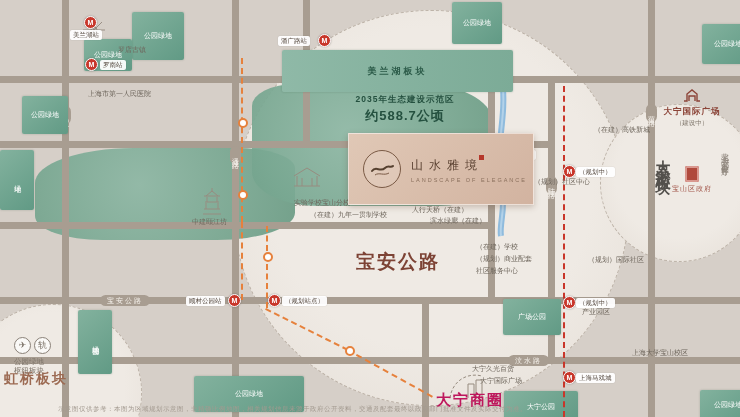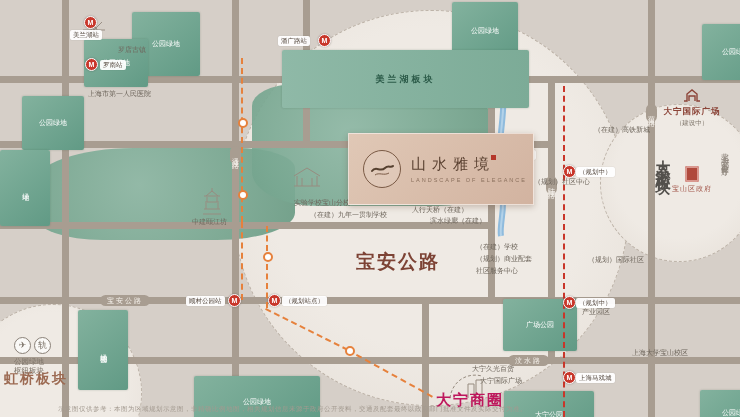--- a/index.html
+++ b/index.html
@@ -18,32 +18,32 @@
   .rlabel{position:absolute;z-index:4;background:#a89d91;color:#f6f2ec;font-size:7px;line-height:9px;letter-spacing:2px;padding:1px 7px;border-radius:6px;white-space:nowrap;}
   .rlabel.v{writing-mode:vertical-rl;letter-spacing:2px;padding:6px 1px;}
 
   .river{position:absolute;z-index:4;}
 
   .dash-v{position:absolute;z-index:5;width:0;border-left:2px dashed #e6813c;}
   .dash-d{position:absolute;z-index:5;height:0;border-top:2px dashed #e6813c;transform-origin:left top;}
   .dash-v.red,.dash-d.red{border-color:#c9362a;}
   .omark{position:absolute;z-index:6;width:6px;height:6px;background:#fff;border:2px solid #e6813c;border-radius:50%;}
 
-  .park{position:absolute;z-index:5;background:linear-gradient(140deg,#83b29e,#619a85);color:#fff;font-size:7px;line-height:8.5px;display:flex;align-items:center;justify-content:center;text-align:center;border-radius:2px;padding:16px;box-shadow:0 0 2px rgba(40,80,60,.3);}
+  .park{position:absolute;z-index:5;background:linear-gradient(140deg,#83b29e,#619a85);color:#fff;font-size:7px;line-height:8.5px;display:flex;align-items:center;justify-content:center;text-align:center;border-radius:2px;padding:8px;box-shadow:0 0 2px rgba(40,80,60,.3);}
   .park.v{writing-mode:vertical-rl;letter-spacing:1px;}
   .park.strip{font-size:9px;letter-spacing:3px;justify-content:flex-end;padding-right:8px;background:linear-gradient(90deg,#8ab7a3,#5e9783);}
   .park.band{background:linear-gradient(90deg,#8fb9a7,#7cab97);color:#2c5b49;font-size:9px;letter-spacing:3px;font-weight:bold;}
 
   .mi{position:absolute;z-index:7;width:11px;height:11px;border-radius:50%;background:#c8372b;border:1px solid #fff;color:#fff;font-size:7px;font-weight:bold;display:flex;align-items:center;justify-content:center;box-shadow:0 0 2px rgba(0,0,0,.35);}
   .pill{position:absolute;z-index:7;background:rgba(255,255,255,.94);color:#55493f;font-size:6.5px;line-height:8px;padding:1px 3px;border-radius:2px;white-space:nowrap;box-shadow:0 0 1px rgba(0,0,0,.25);}
   .tinylbl{position:absolute;z-index:6;font-size:7px;line-height:8.5px;color:#6e665c;white-space:nowrap;}
 
   .card{position:absolute;left:348px;top:133px;width:184px;height:70px;z-index:8;background:linear-gradient(135deg,#e0c8b6,#d2b3a0);border:1px solid rgba(255,255,255,.55);box-shadow:0 2px 6px rgba(90,60,40,.28);display:flex;align-items:center;}
   .logo{width:36px;height:36px;border-radius:50%;border:1px solid #7a5a45;margin:0 10px 0 14px;display:flex;align-items:center;justify-content:center;background:rgba(255,255,255,.12);}
-  .pname{font-family:"Liberation Serif","DejaVu Serif",serif;font-size:15px;letter-spacing:6px;color:#5a4131;white-space:nowrap;}
+  .pname{font-family:"Liberation Serif","DejaVu Serif",serif;font-size:12px;letter-spacing:6px;color:#5a4131;white-space:nowrap;}
   .pmark{display:inline-block;width:5px;height:5px;background:#b5372a;vertical-align:top;margin-left:-4px;}
   .ptag{font-size:5.5px;letter-spacing:2px;color:#8a6f5c;margin-top:3px;}
 
   .bigtitle{position:absolute;z-index:8;white-space:nowrap;}
   .xgc-t{font-size:19px;font-weight:bold;color:#7d4335;letter-spacing:2px;}
   .xgc-s{font-size:14px;font-weight:bold;color:#6e5449;letter-spacing:1px;margin-top:2px;}
   .hq-t{font-size:14px;font-weight:bold;color:#9c6a52;letter-spacing:2px;}
   .dn-t{font-size:15px;font-weight:bold;color:#be185d;letter-spacing:2px;}
   .dws-t{position:absolute;z-index:8;writing-mode:vertical-rl;font-size:15px;font-weight:bold;color:#53504c;letter-spacing:5px;}
   .quote-v{position:absolute;z-index:8;writing-mode:vertical-rl;font-size:8px;color:#8a8178;letter-spacing:2px;}
@@ -66,20 +66,24 @@
 <body>
 
 <div id="stage">
 
   <div class="zone" style="left:233px;top:10px;width:394px;height:394px;"></div>
   <div class="zone" style="left:-36px;top:304px;width:176px;height:176px;"></div>
   <div class="zone" style="left:600px;top:104px;width:156px;height:156px;"></div>
 
   <div class="greenblob" style="left:35px;top:148px;width:260px;height:92px;border-radius:38% 22% 30% 26%;"></div>
   <div class="greenblob" style="left:252px;top:84px;width:240px;height:122px;border-radius:18% 30% 22% 28%;"></div>
+  <div class="eco-text" style="left:320px;top:94px;width:170px;">
+    <div class="eco-l1">2035年生态建设示范区</div>
+    <div class="eco-l2">约588.7公顷</div>
+  </div>
 
   <svg class="river" style="left:478px;top:78px;" width="44" height="160" viewBox="0 0 44 160">
     <path d="M24,2 C30,40 14,80 24,110 C28,130 21,146 23,158" fill="none" stroke="#84b6dc" stroke-width="6" opacity="0.9"></path>
     <path d="M24,2 C30,40 14,80 24,110 C28,130 21,146 23,158" fill="none" stroke="#b3d2e9" stroke-width="2"></path>
   </svg>
 
   <svg class="sketch" style="left:82px;top:18px;" width="24" height="24" viewBox="0 0 24 24">
     <g stroke="#9a8f85" stroke-width="1" fill="none">
       <line x1="12" y1="1" x2="12" y2="23"></line>
         <line x1="1" y1="12" x2="23" y2="12"></line>

